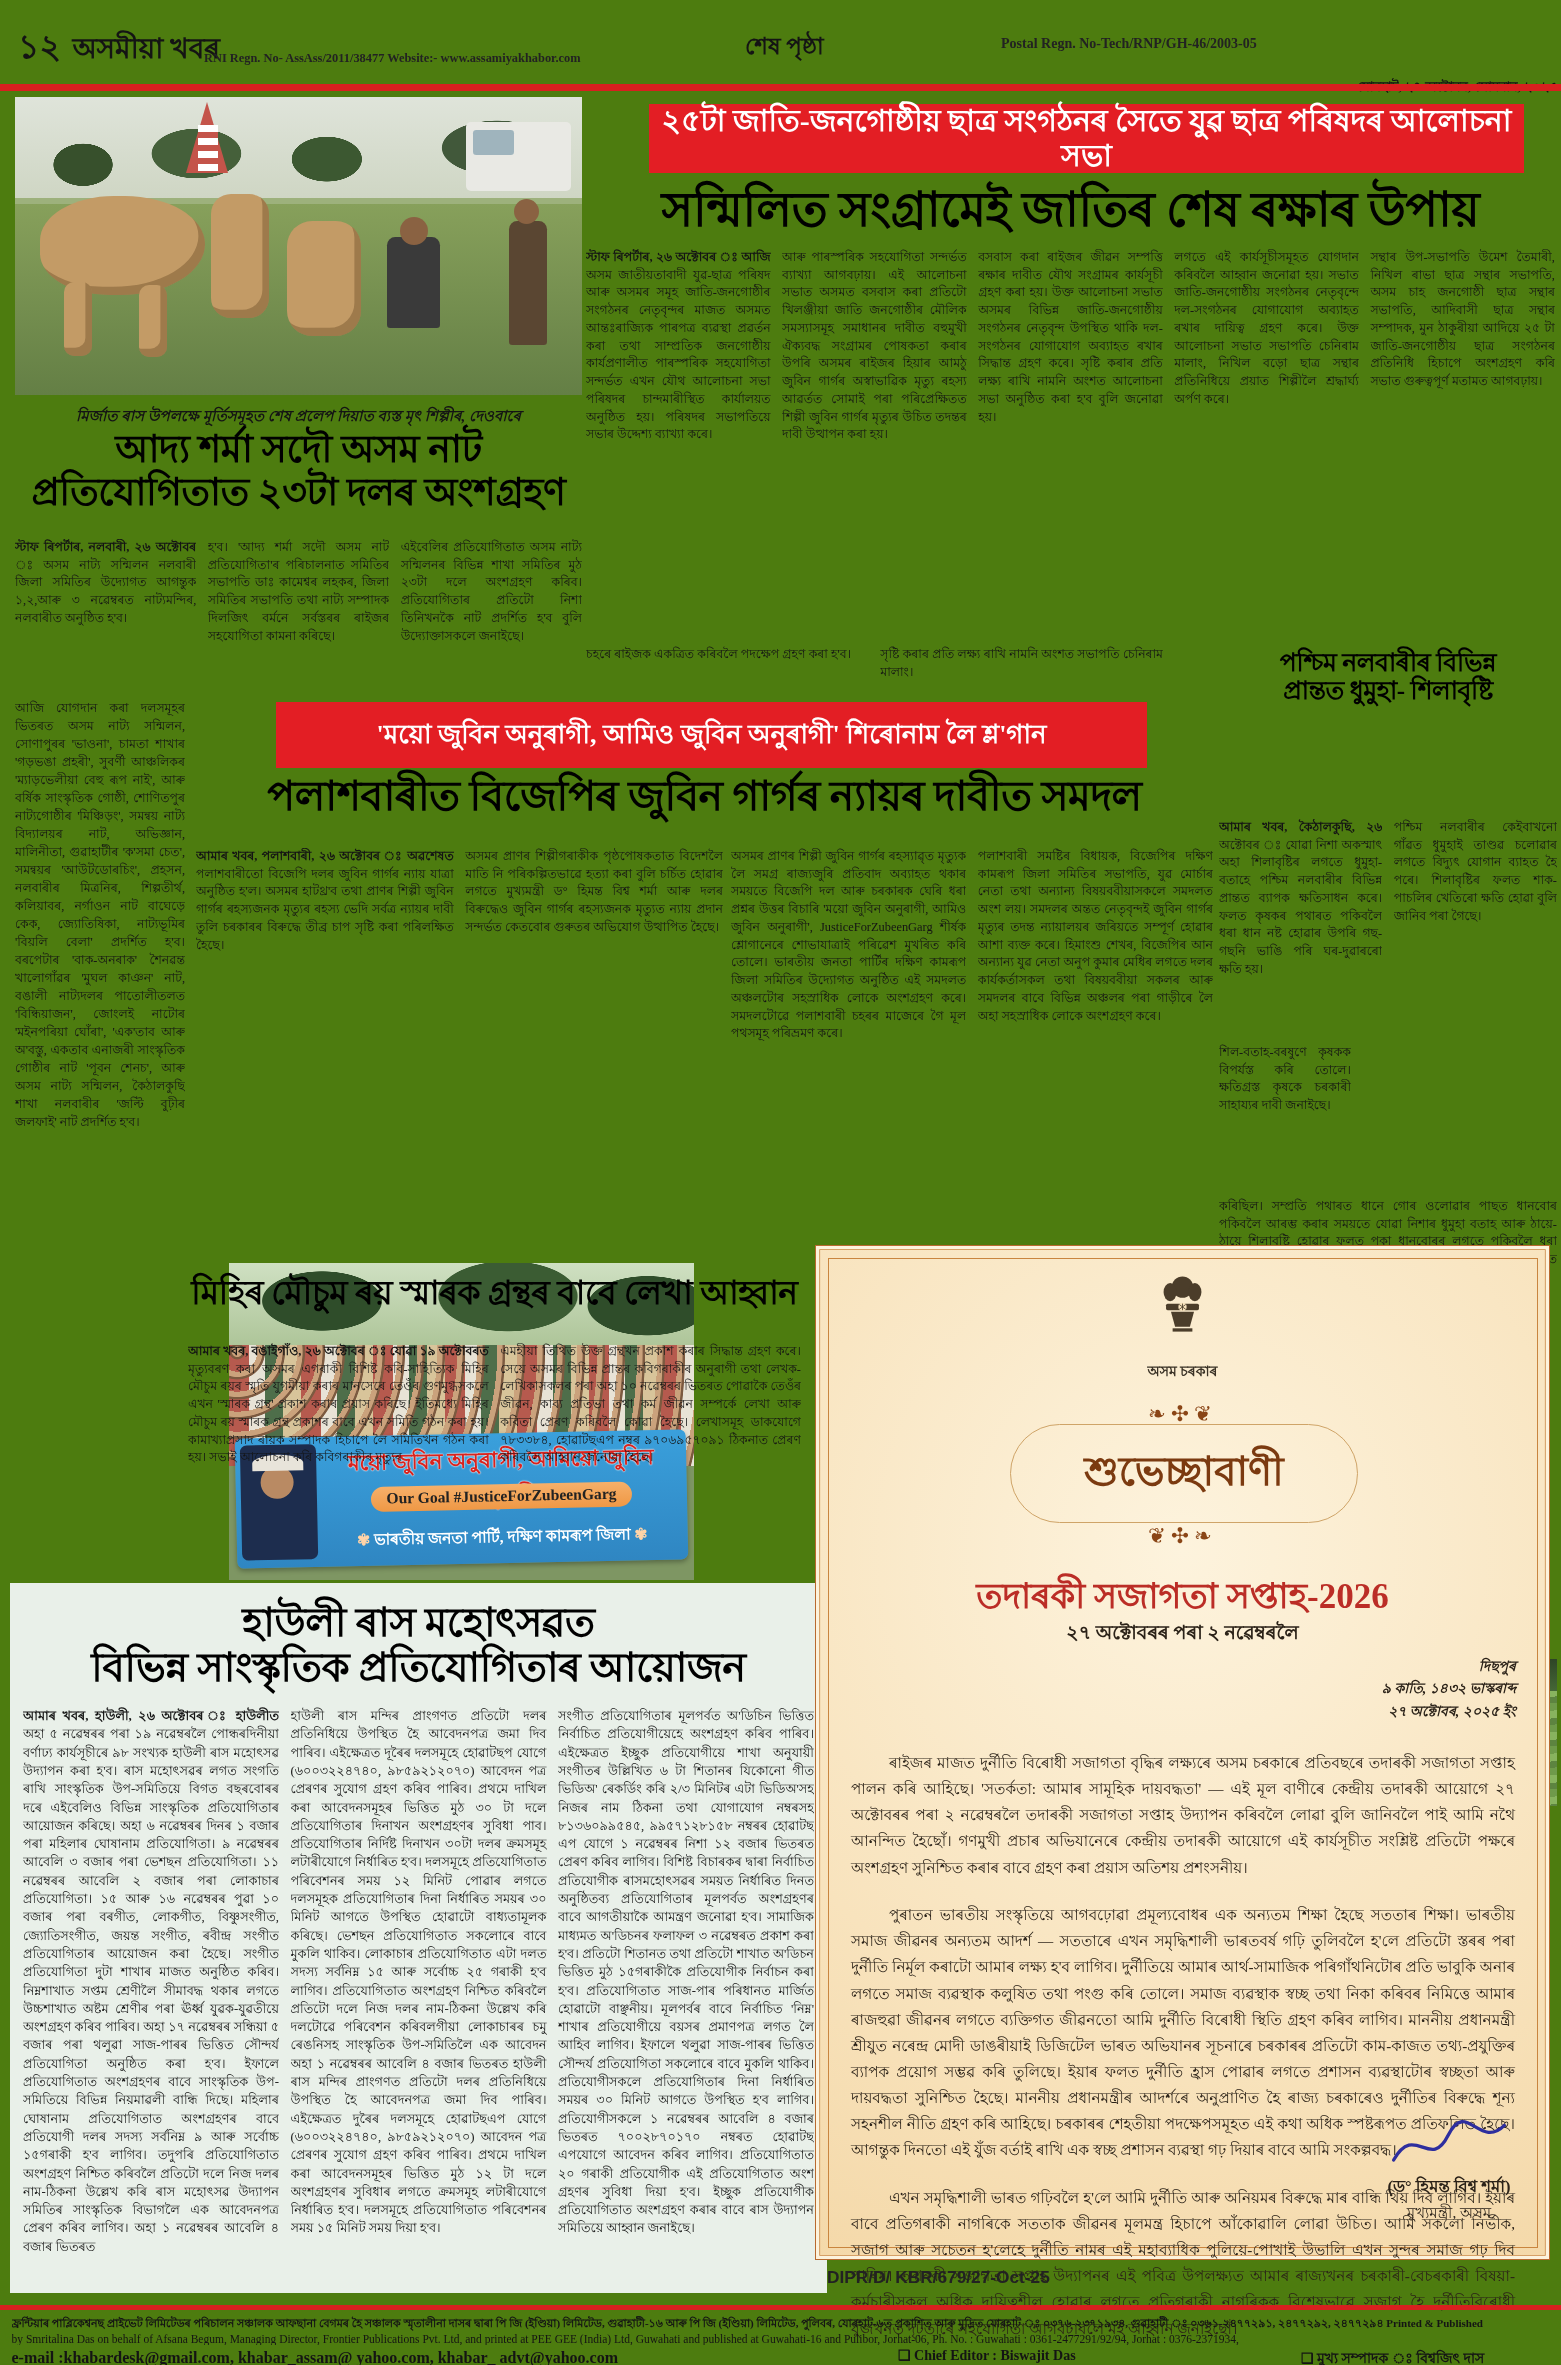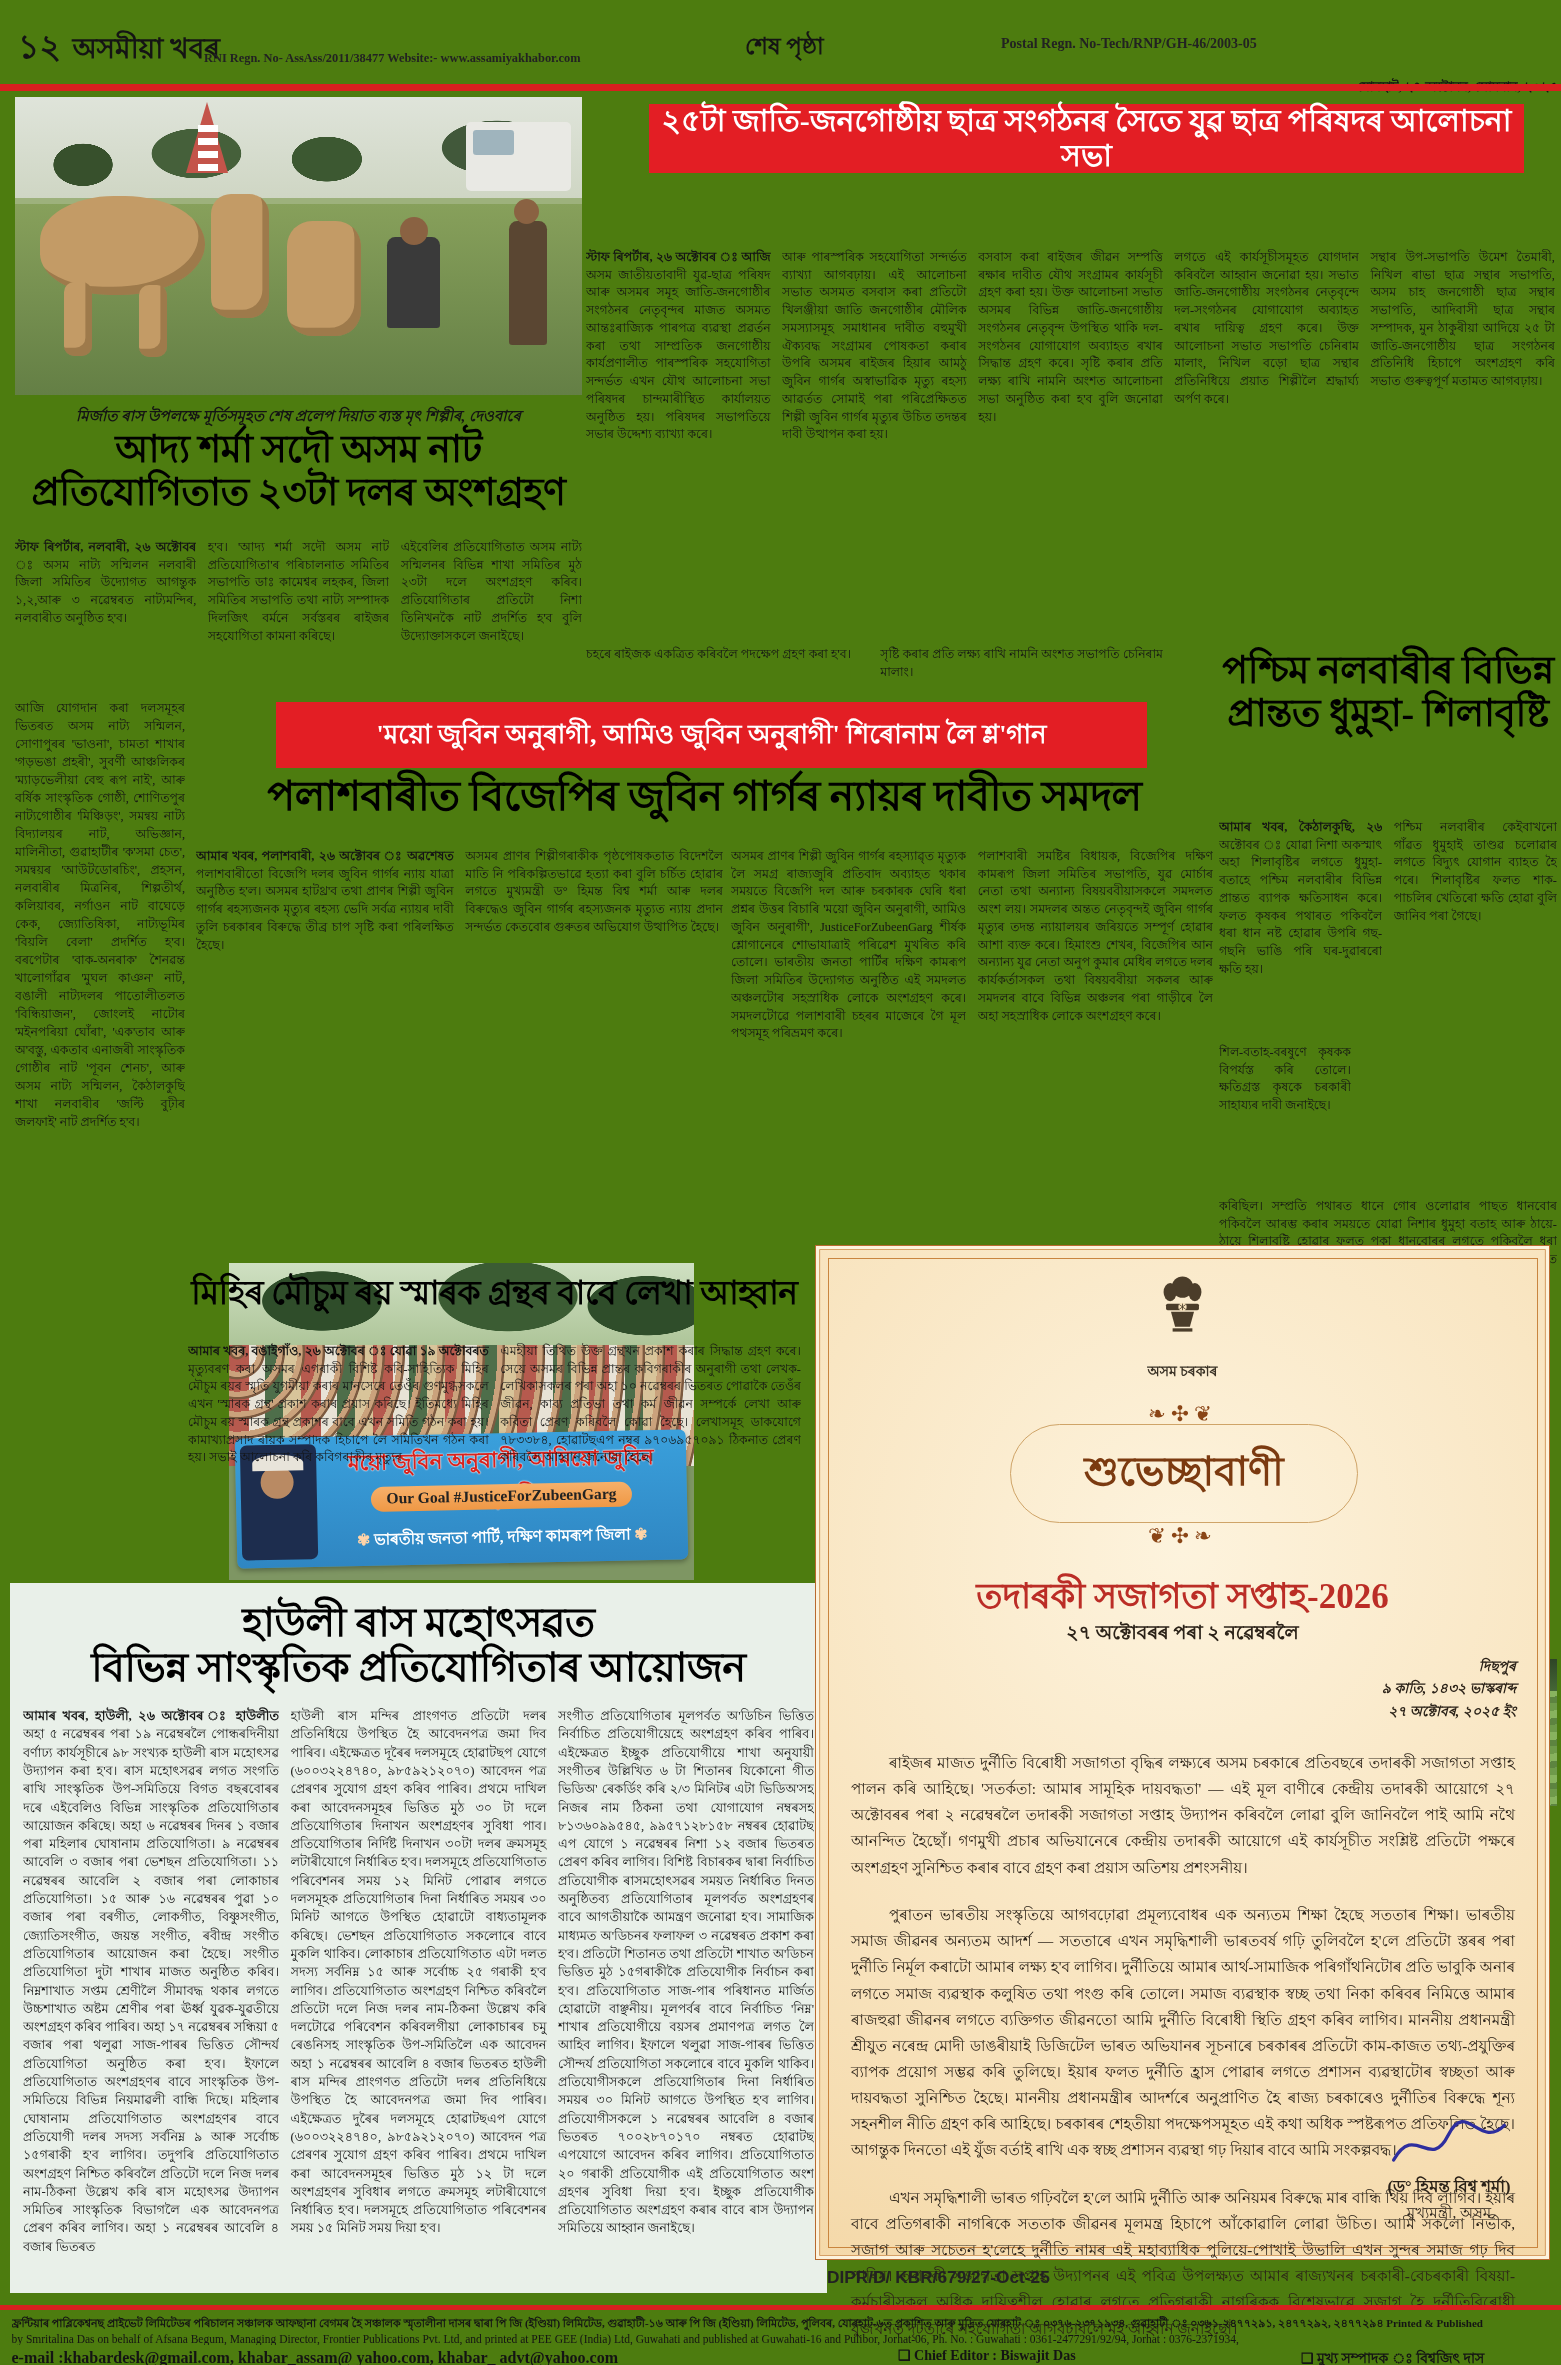--- a/index.html
+++ b/index.html
@@ -96,20 +96,21 @@
     <div class="clay" style="left:196px;top:97px;width:58px;height:124px;border-radius:20px;"></div>
     <div class="clay" style="left:272px;top:124px;width:74px;height:115px;border-radius:25px;"></div>
     <div class="person" style="left:372px;top:140px;width:53px;height:91px;"></div>
     <div class="head" style="left:385px;top:120px;width:28px;height:28px;"></div>
     <div class="person" style="left:494px;top:124px;width:38px;height:124px;background:#5a4632;"></div>
     <div class="head" style="left:499px;top:102px;width:25px;height:25px;"></div>
   </div>
   <div class="abs caption" style="left:15px;top:404px;width:567px;">মিৰ্জাত ৰাস উপলক্ষে মূৰ্তিসমূহত শেষ প্ৰলেপ দিয়াত ব্যস্ত মৃৎ শিল্পীৰ, দেওবাৰে</div>
 
   <div class="abs kicker" style="left:649px;top:104px;width:875px;height:69px;font-size:30px;">২৫টা জাতি-জনগোষ্ঠীয় ছাত্ৰ সংগঠনৰ সৈতে যুৱ ছাত্ৰ পৰিষদৰ আলোচনা সভা</div>
+  <div class="abs headline" style="left:586px;top:183px;width:969px;font-size:48px;">সন্মিলিত সংগ্ৰামেই জাতিৰ শেষ ৰক্ষাৰ উপায়</div>
   <div class="abs cols" style="left:586px;top:249px;width:969px;height:394px;">
     <div class="lead">স্টাফ ৰিপৰ্টাৰ, ২৬ অক্টোবৰ ঃ আজি অসম জাতীয়তাবাদী যুৱ-ছাত্ৰ পৰিষদ আৰু অসমৰ সমূহ জাতি-জনগোষ্ঠীৰ সংগঠনৰ নেতৃবৃন্দৰ মাজত অসমত আন্তঃৰাজ্যিক পাৰপত্ৰ ব্যৱস্থা প্ৰৱৰ্তন কৰা তথা সাম্প্ৰতিক জনগোষ্ঠীয় কাৰ্যপ্ৰণালীত পাৰস্পৰিক সহযোগিতা সন্দৰ্ভত এখন যৌথ আলোচনা সভা পৰিষদৰ চান্দমাৰীস্থিত কাৰ্যালয়ত অনুষ্ঠিত হয়। পৰিষদৰ সভাপতিয়ে সভাৰ উদ্দেশ্য ব্যাখ্যা কৰে।</div>
     <div>আৰু পাৰস্পৰিক সহযোগিতা সন্দৰ্ভত ব্যাখ্যা আগবঢ়ায়। এই আলোচনা সভাত অসমত বসবাস কৰা প্ৰতিটো খিলঞ্জীয়া জাতি জনগোষ্ঠীৰ মৌলিক সমস্যাসমূহ সমাধানৰ দাবীত বহুমুখী ঐক্যবদ্ধ সংগ্ৰামৰ পোষকতা কৰাৰ উপৰি অসমৰ ৰাইজৰ হিয়াৰ আমঠু জুবিন গাৰ্গৰ অস্বাভাৱিক মৃত্যু ৰহস্য আৱৰ্তত সোমাই পৰা পৰিপ্ৰেক্ষিতত শিল্পী জুবিন গাৰ্গৰ মৃত্যুৰ উচিত তদন্তৰ দাবী উত্থাপন কৰা হয়।</div>
     <div>বসবাস কৰা ৰাইজৰ জীৱন সম্পত্তি ৰক্ষাৰ দাবীত যৌথ সংগ্ৰামৰ কাৰ্যসূচী গ্ৰহণ কৰা হয়। উক্ত আলোচনা সভাত অসমৰ বিভিন্ন জাতি-জনগোষ্ঠীয় সংগঠনৰ নেতৃবৃন্দ উপস্থিত থাকি দল-সংগঠনৰ যোগাযোগ অব্যাহত ৰখাৰ সিদ্ধান্ত গ্ৰহণ কৰে। সৃষ্টি কৰাৰ প্ৰতি লক্ষ্য ৰাখি নামনি অংশত আলোচনা সভা অনুষ্ঠিত কৰা হ'ব বুলি জনোৱা হয়।</div>
     <div>লগতে এই কাৰ্যসূচীসমূহত যোগদান কৰিবলৈ আহ্বান জনোৱা হয়। সভাত জাতি-জনগোষ্ঠীয় সংগঠনৰ নেতৃবৃন্দে দল-সংগঠনৰ যোগাযোগ অব্যাহত ৰখাৰ দায়িত্ব গ্ৰহণ কৰে। উক্ত আলোচনা সভাত সভাপতি চেনিৰাম মালাং, নিখিল বড়ো ছাত্ৰ সন্থাৰ প্ৰতিনিধিয়ে প্ৰয়াত শিল্পীলৈ শ্ৰদ্ধাৰ্ঘ্য অৰ্পণ কৰে।</div>
     <div>সন্থাৰ উপ-সভাপতি উমেশ তৈমাৰী, নিখিল ৰাভা ছাত্ৰ সন্থাৰ সভাপতি, অসম চাহ জনগোষ্ঠী ছাত্ৰ সন্থাৰ সভাপতি, আদিবাসী ছাত্ৰ সন্থাৰ সম্পাদক, মুন ঠাকুৰীয়া আদিয়ে ২৫ টা জাতি-জনগোষ্ঠীয় ছাত্ৰ সংগঠনৰ প্ৰতিনিধি হিচাপে অংশগ্ৰহণ কৰি সভাত গুৰুত্বপূৰ্ণ মতামত আগবঢ়ায়।</div>
   </div>
   <div class="abs cols" style="left:586px;top:646px;width:577px;height:48px;">
     <div>চহৰে ৰাইজক একত্ৰিত কৰিবলৈ পদক্ষেপ গ্ৰহণ কৰা হ'ব।</div>
     <div>সৃষ্টি কৰাৰ প্ৰতি লক্ষ্য ৰাখি নামনি অংশত সভাপতি চেনিৰাম মালাং।</div>
@@ -148,21 +149,21 @@
         <span style="color:#ffd4a8;">✾</span>
       </div>
     </div>
   </div>
 
   <div class="abs cols" style="left:731px;top:848px;width:482px;height:422px;">
     <div>অসমৰ প্ৰাণৰ শিল্পী জুবিন গাৰ্গৰ ৰহস্যাৱৃত মৃত্যুক লৈ সমগ্ৰ ৰাজ্যজুৰি প্ৰতিবাদ অব্যাহত থকাৰ সময়তে বিজেপি দল আৰু চৰকাৰক ঘেৰি ধৰা প্ৰশ্নৰ উত্তৰ বিচাৰি 'ময়ো জুবিন অনুৰাগী, আমিও জুবিন অনুৰাগী', JusticeForZubeenGarg শীৰ্ষক শ্লোগানেৰে শোভাযাত্ৰাই পৰিৱেশ মুখৰিত কৰি তোলে। ভাৰতীয় জনতা পাৰ্টিৰ দক্ষিণ কামৰূপ জিলা সমিতিৰ উদ্যোগত অনুষ্ঠিত এই সমদলত অঞ্চলটোৰ সহস্ৰাধিক লোকে অংশগ্ৰহণ কৰে। সমদলটোৱে পলাশবাৰী চহৰৰ মাজেৰে গৈ মূল পথসমূহ পৰিভ্ৰমণ কৰে।</div>
     <div>পলাশবাৰী সমষ্টিৰ বিধায়ক, বিজেপিৰ দক্ষিণ কামৰূপ জিলা সমিতিৰ সভাপতি, যুৱ মোৰ্চাৰ নেতা তথা অন্যান্য বিষয়ববীয়াসকলে সমদলত অংশ লয়। সমদলৰ অন্তত নেতৃবৃন্দই জুবিন গাৰ্গৰ মৃত্যুৰ তদন্ত ন্যায়ালয়ৰ জৰিয়তে সম্পূৰ্ণ হোৱাৰ আশা ব্যক্ত কৰে। হিমাংশু শেখৰ, বিজেপিৰ আন অন্যান্য যুৱ নেতা অনুপ কুমাৰ মেধিৰ লগতে দলৰ কাৰ্যকৰ্তাসকল তথা বিষয়ববীয়া সকলৰ আৰু সমদলৰ বাবে বিভিন্ন অঞ্চলৰ পৰা গাড়ীৰে লৈ অহা সহস্ৰাধিক লোকে অংশগ্ৰহণ কৰে।</div>
   </div>
 
-  <div class="abs headline" style="left:1219px;top:649px;width:338px;font-size:38px;">
+  <div class="abs headline" style="left:1219px;top:649px;width:338px;font-size:25px;">
     <div>পশ্চিম নলবাৰীৰ বিভিন্ন</div>
     <div>প্ৰান্তত ধুমুহা- শিলাবৃষ্টি</div>
   </div>
   <div class="abs cols" style="left:1219px;top:819px;width:338px;height:221px;">
     <div class="lead">আমাৰ খবৰ, কৈঠালকুছি, ২৬ অক্টোবৰ ঃ যোৱা নিশা অকস্মাৎ অহা শিলাবৃষ্টিৰ লগতে ধুমুহা-বতাহে পশ্চিম নলবাৰীৰ বিভিন্ন প্ৰান্তত ব্যাপক ক্ষতিসাধন কৰে। ফলত কৃষকৰ পথাৰত পকিবলৈ ধৰা ধান নষ্ট হোৱাৰ উপৰি গছ-গছনি ভাঙি পৰি ঘৰ-দুৱাৰৰো ক্ষতি হয়।</div>
     <div>পশ্চিম নলবাৰীৰ কেইবাখনো গাঁৱত ধুমুহাই তাণ্ডৱ চলোৱাৰ লগতে বিদ্যুৎ যোগান ব্যাহত হৈ পৰে। শিলাবৃষ্টিৰ ফলত শাক-পাচলিৰ খেতিৰো ক্ষতি হোৱা বুলি জানিব পৰা গৈছে।</div>
   </div>
   <div class="abs jt" style="left:1219px;top:1044px;width:132px;height:147px;font-size:12.4px;line-height:1.43;overflow:hidden;">শিল-বতাহ-বৰষুণে কৃষকক বিপৰ্যস্ত কৰি তোলে। ক্ষতিগ্ৰস্ত কৃষকে চৰকাৰী সাহায্যৰ দাবী জনাইছে।</div>
   <div class="abs photo paddy" style="left:1359px;top:1044px;width:198px;height:147px;">
     <div class="paddy-top"></div>

